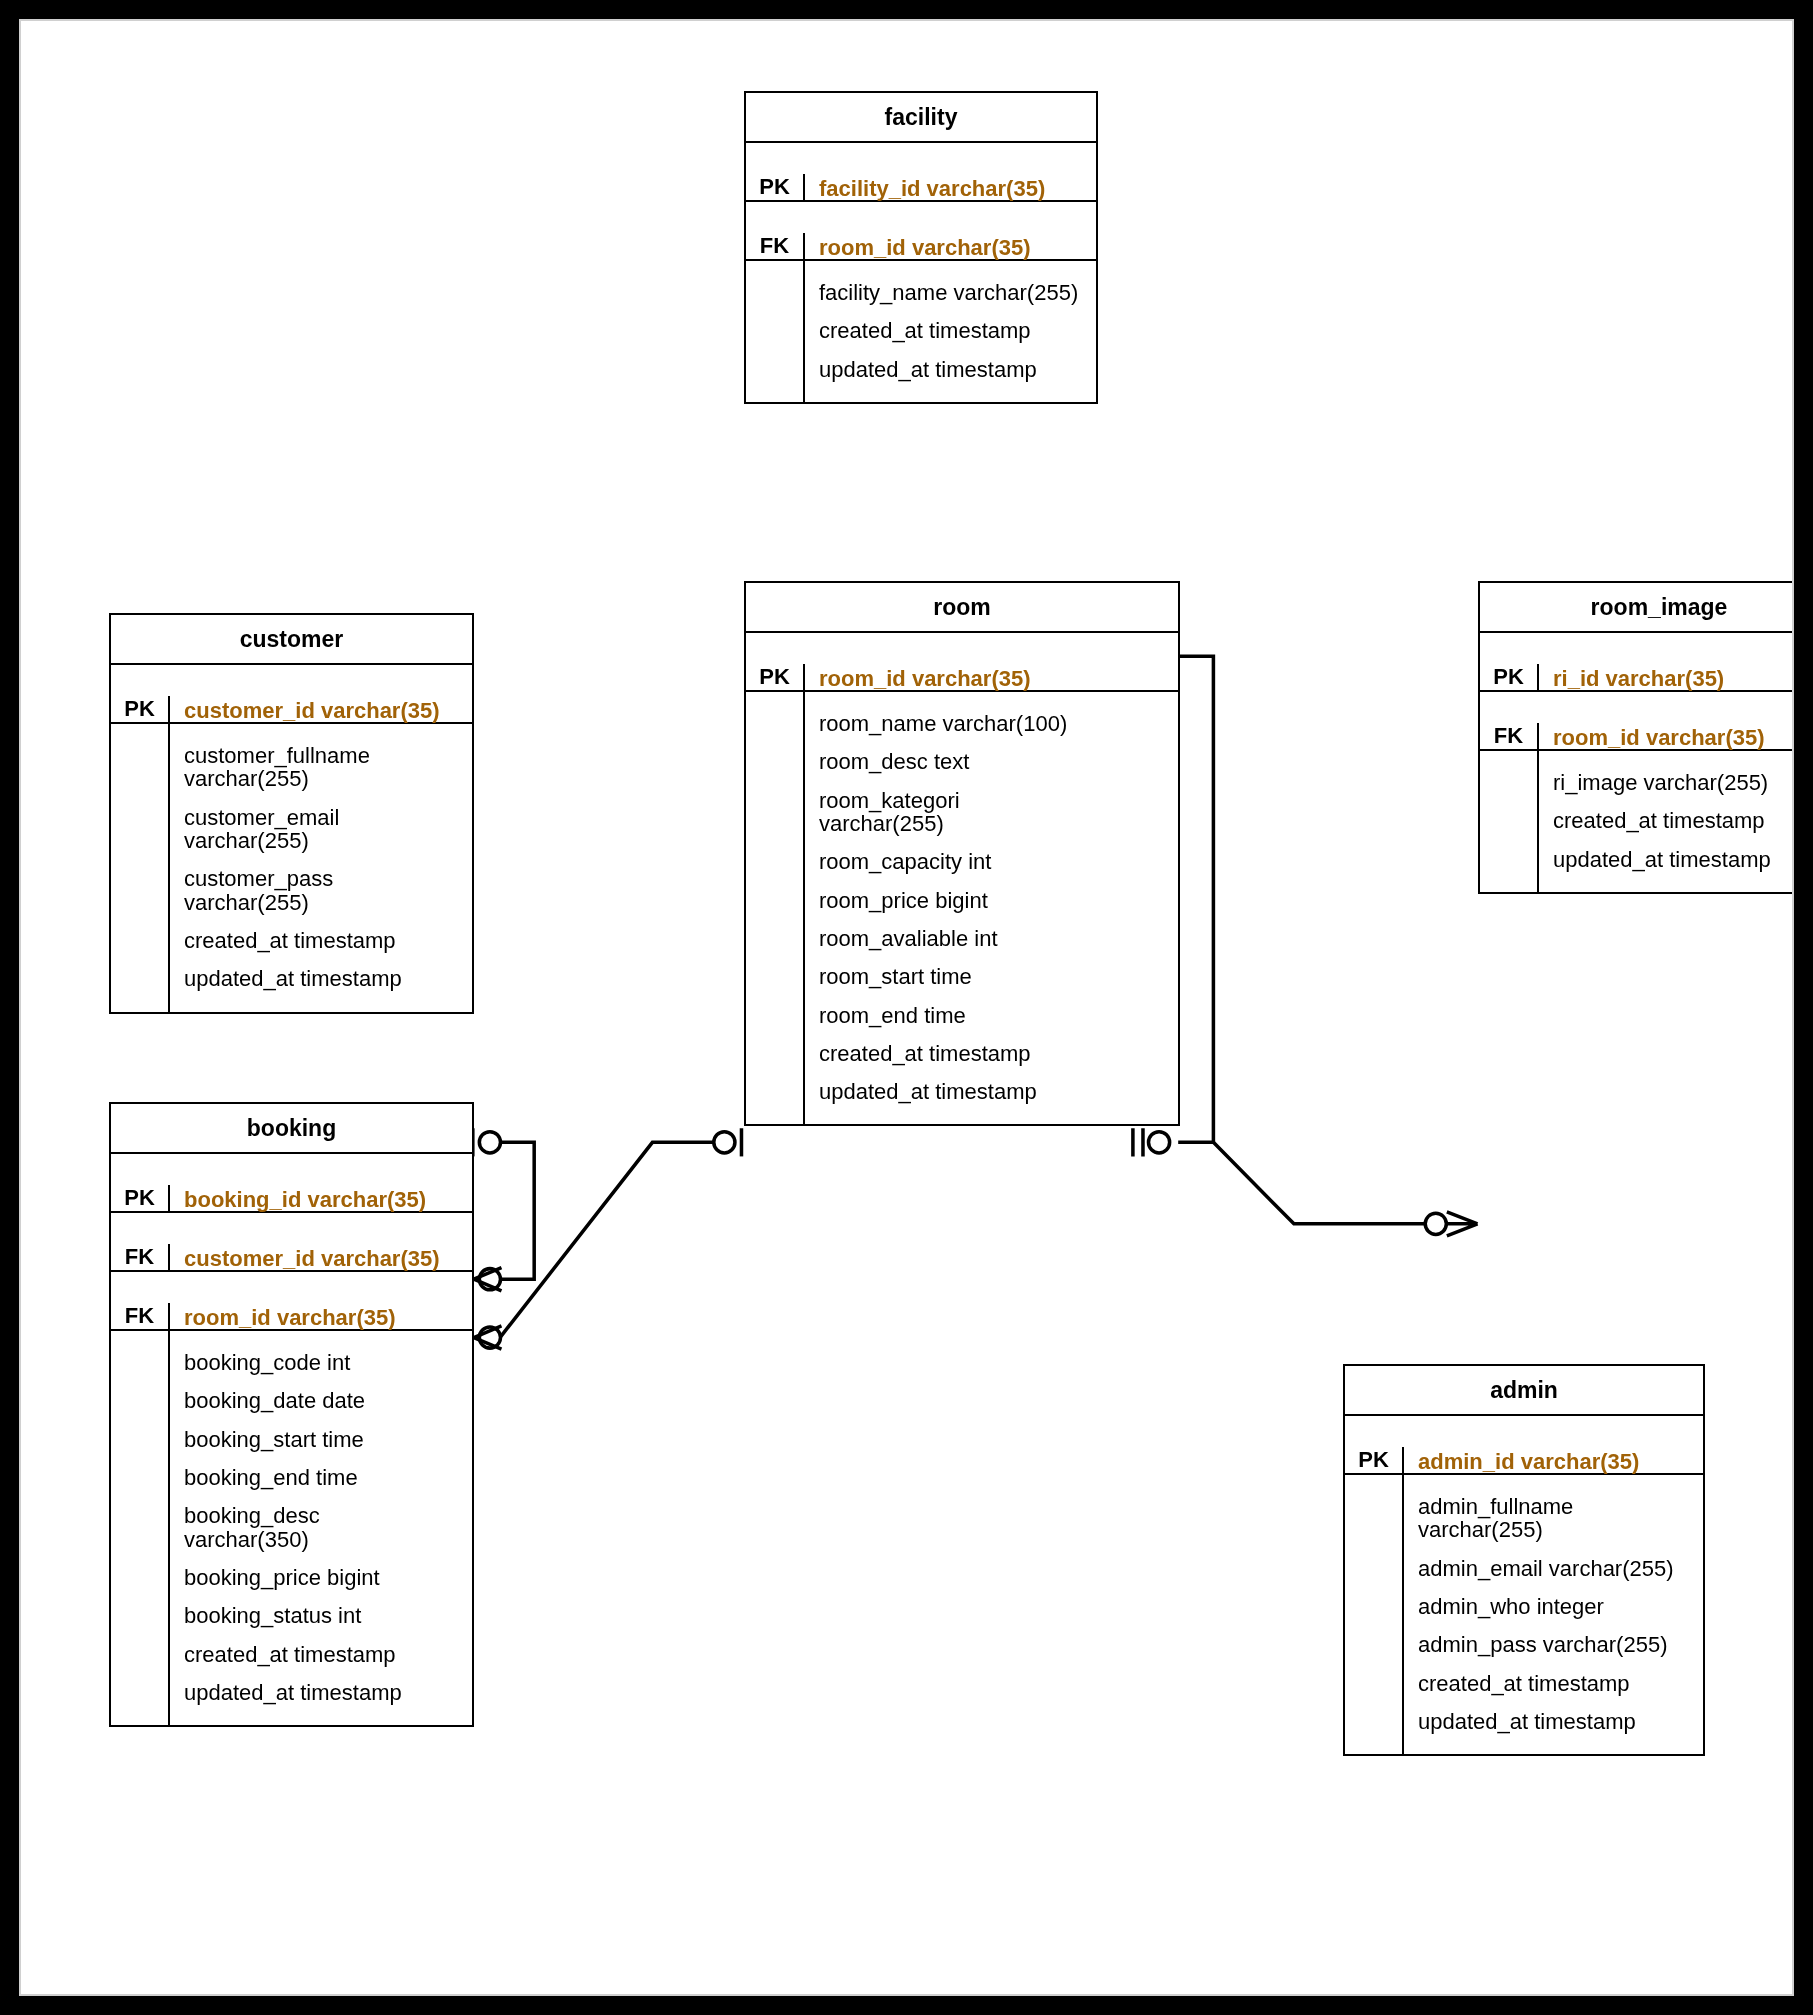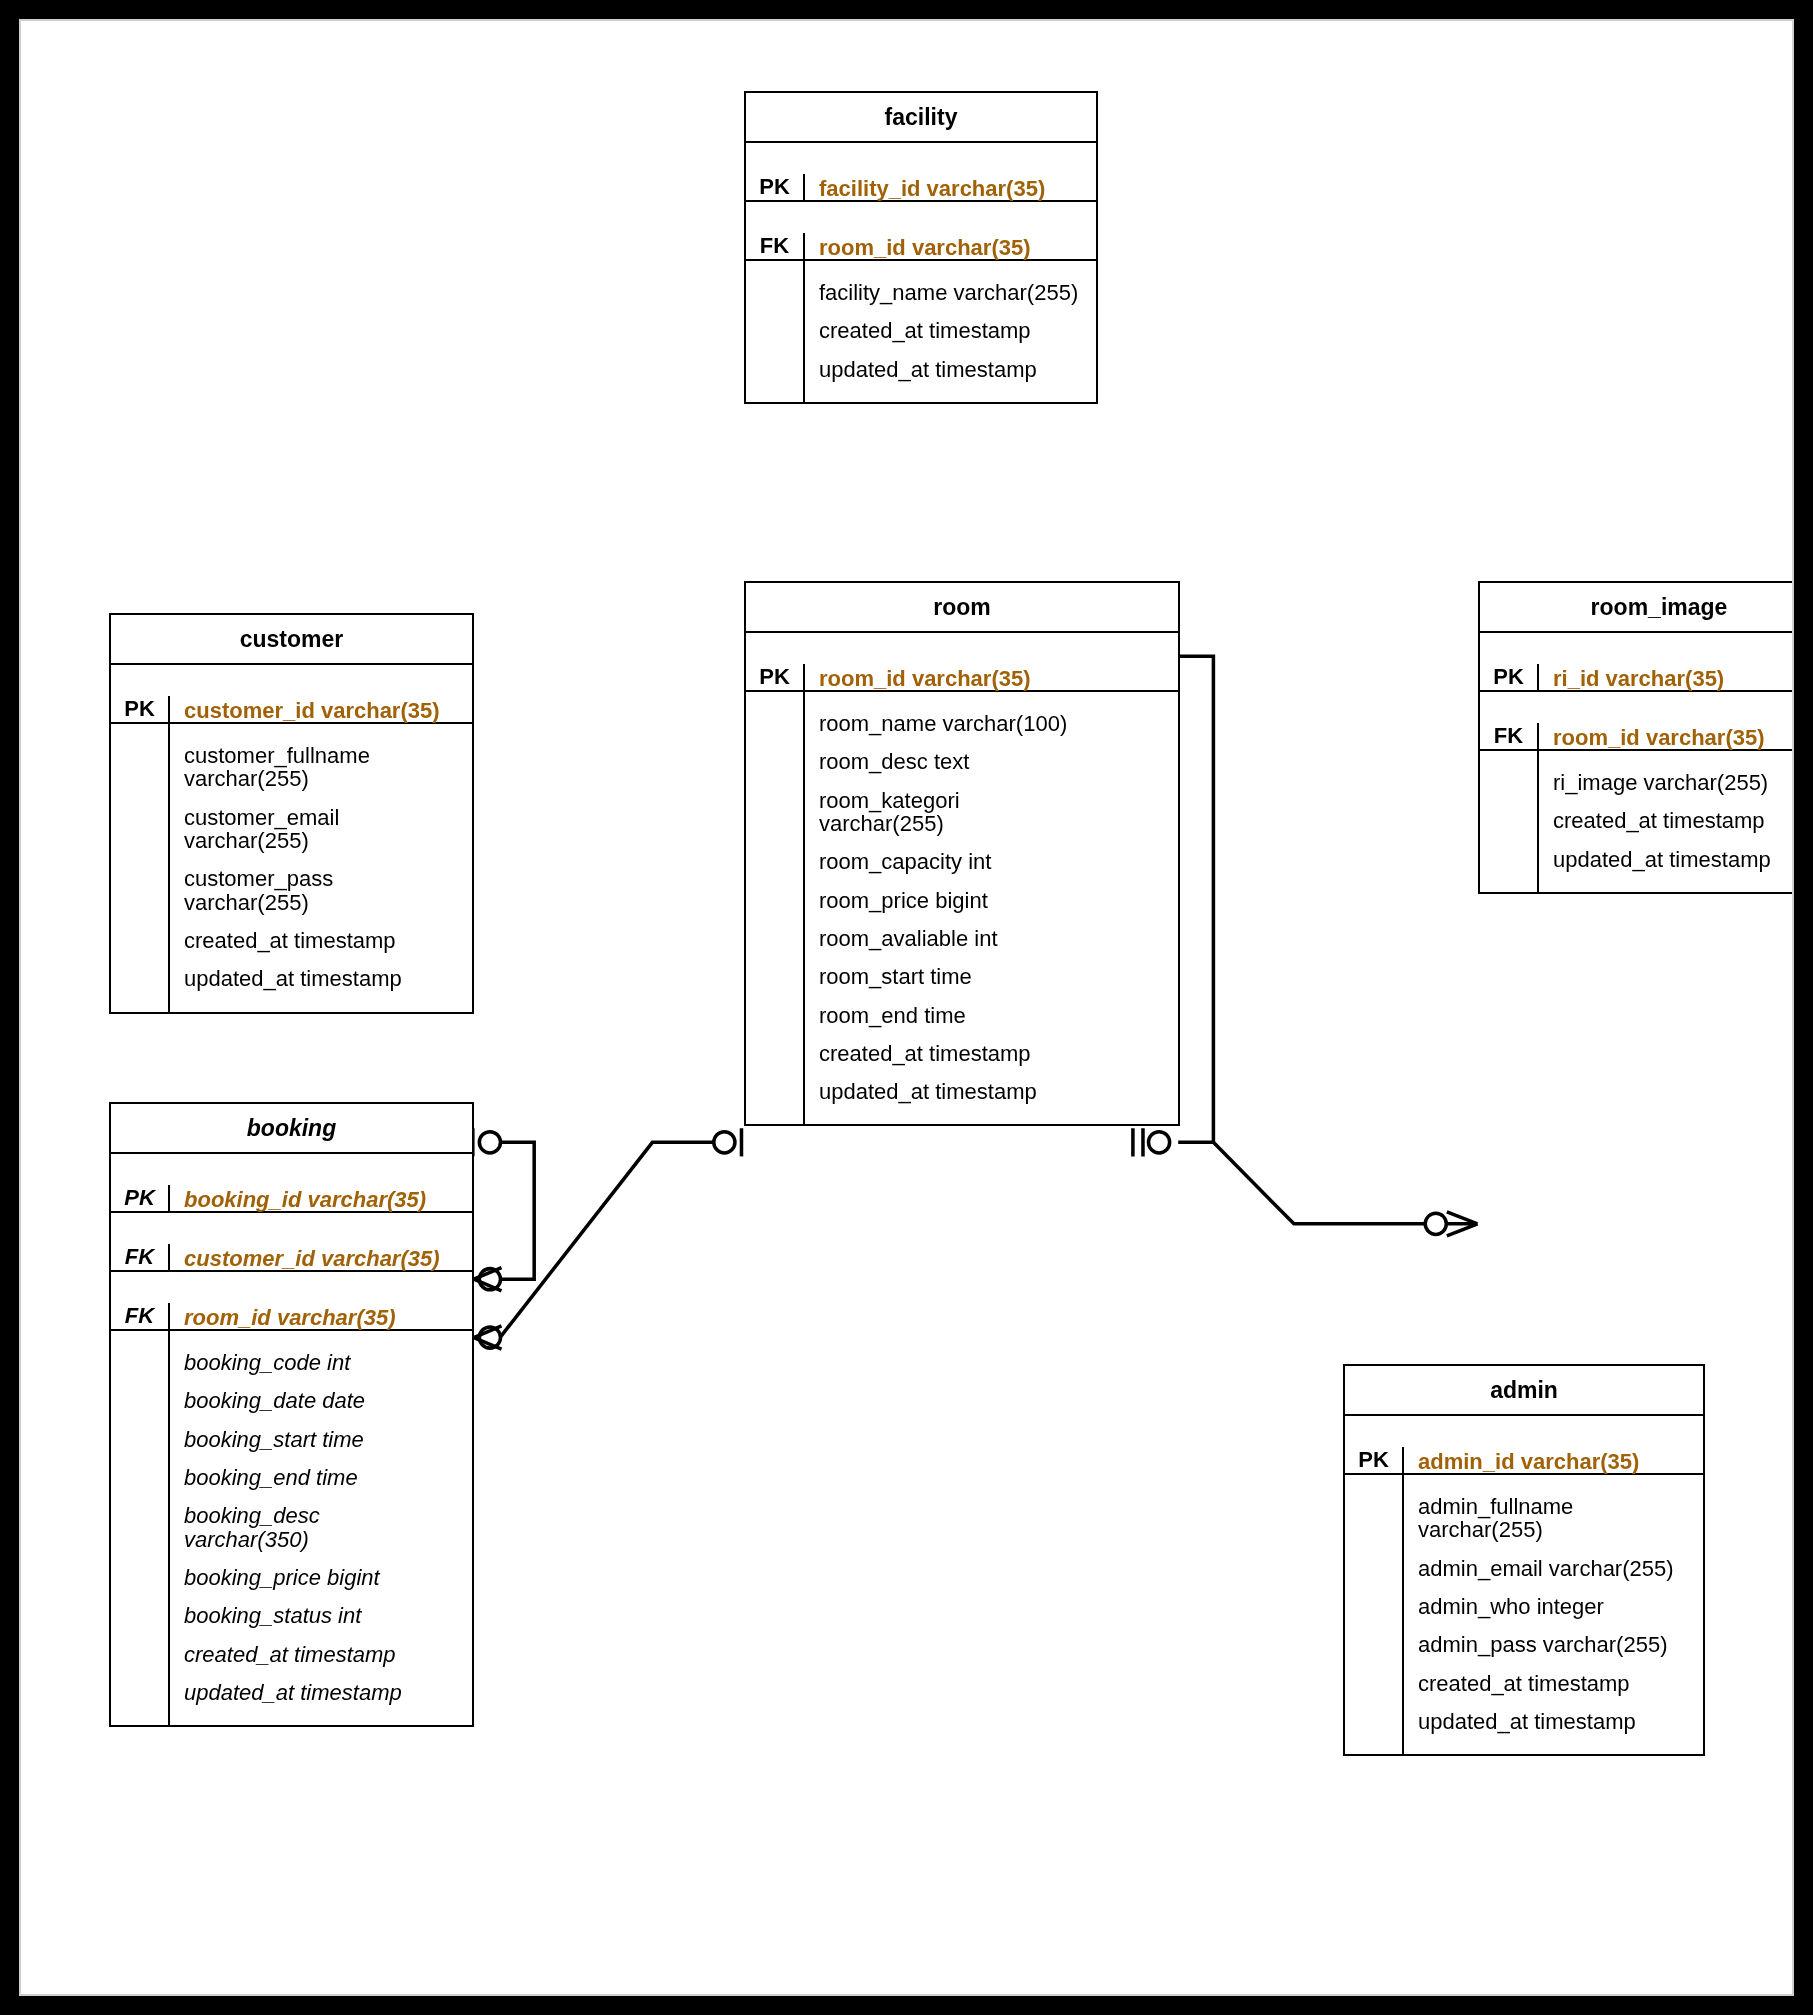--- a/index.html
+++ b/index.html
@@ -222,21 +222,21 @@
     <div class="plain-block">
       <div class="plain-key"></div>
       <div class="plain-list">
         <div class="plain-item">ri_image varchar(255)</div>
         <div class="plain-item">created_at timestamp</div>
         <div class="plain-item">updated_at timestamp</div>
       </div>
     </div>
   </div>
 
-  <div class="entity" style="left:88px; top:1081px; width:365px;font-style:italic;">
+  <div class="entity" style="left:88px; top:1081px; width:365px;">
     <div class="ent-title">booking</div>
     <div class="attr-row">
       <div class="key-cell">PK</div>
       <div class="name-cell">booking_id varchar(35)</div>
     </div>
     <div class="attr-row">
       <div class="key-cell">FK</div>
       <div class="name-cell">customer_id varchar(35)</div>
     </div>
     <div class="attr-row">

